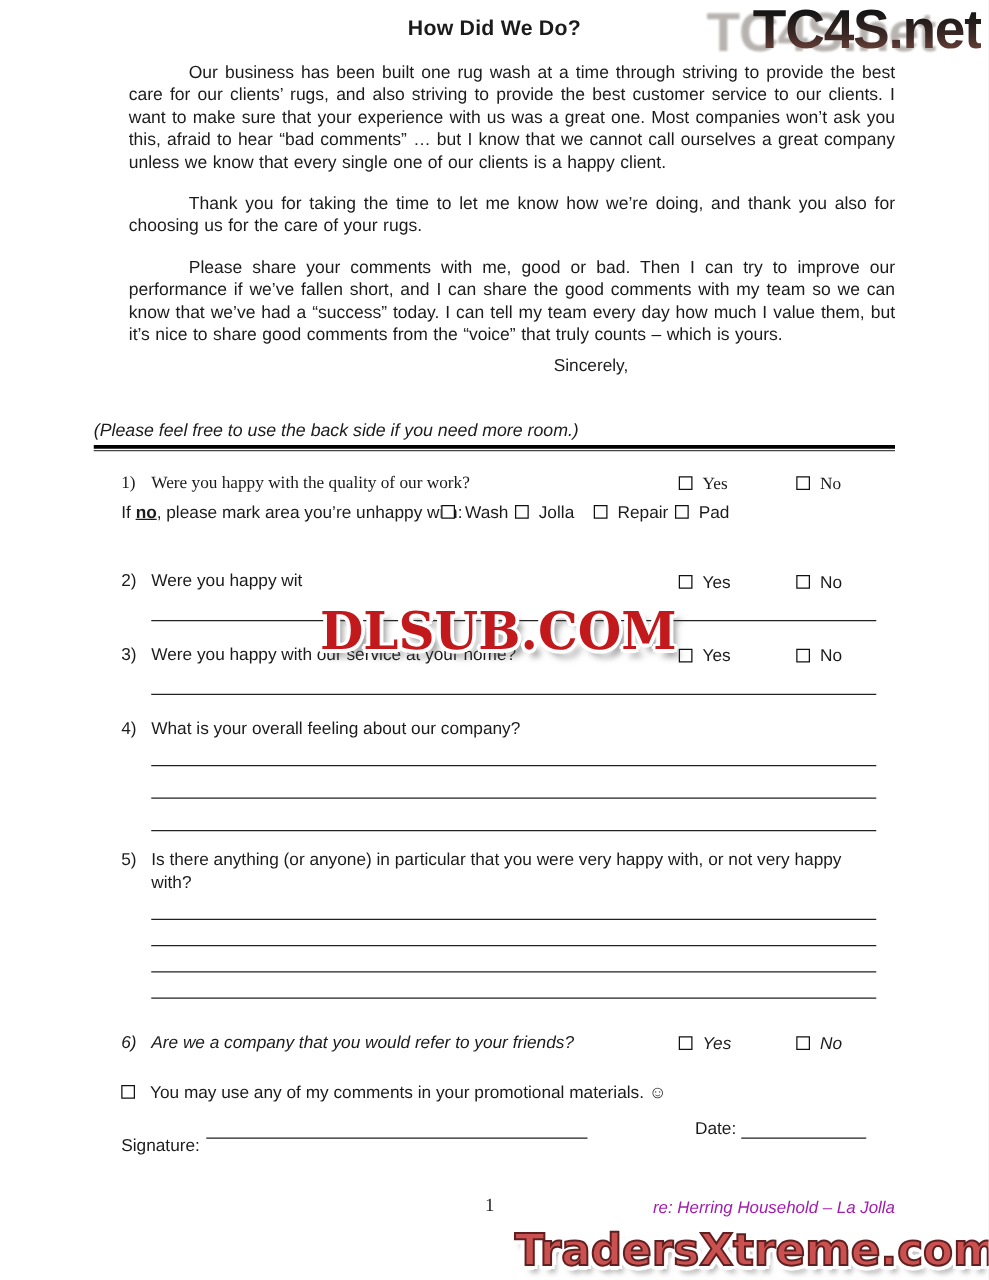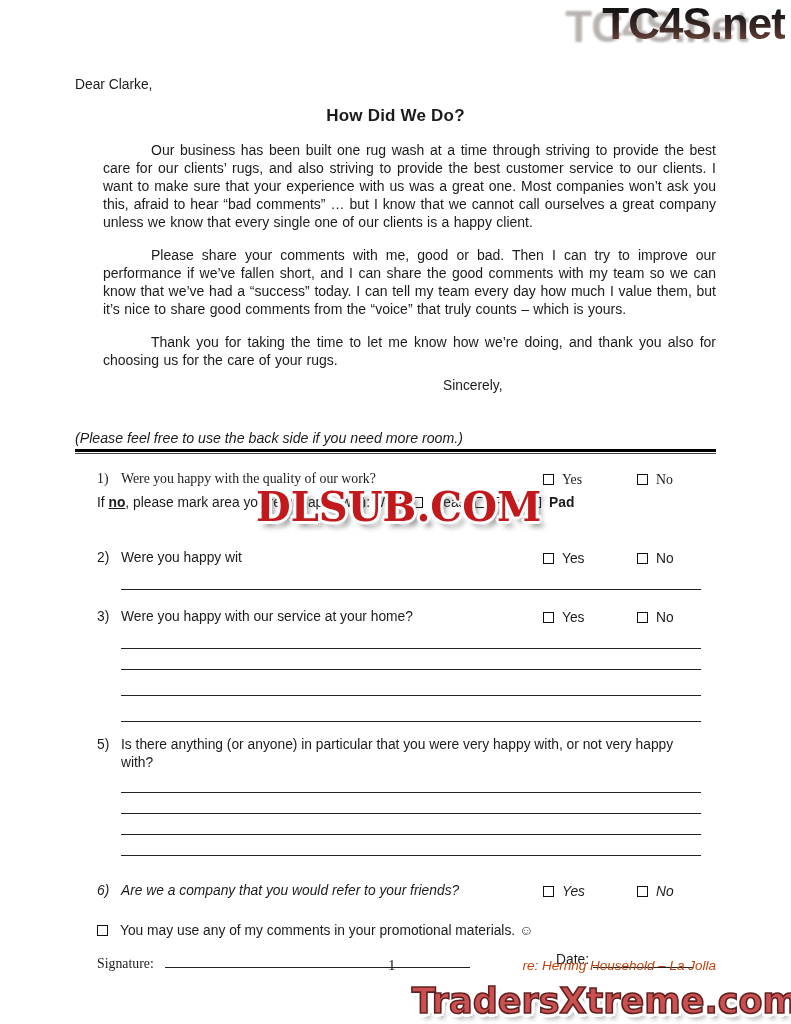--- a/index.html
+++ b/index.html
@@ -49,46 +49,46 @@
   .opt-yes { left:468px; }
   .opt-no  { left:562px; }
   .cb {
     display:inline-block; width:11px; height:11px;
     border:1.6px solid #111; background:#fff;
     vertical-align:-1px; margin-right:8px;
   }
   .sub { position:relative; margin-top:7px; padding-left:22px; font-size:13.8px; line-height:17px; }
   .bold-u { font-weight:bold; text-decoration:underline; }
   .sub .opt { top:0; }
-  .opt-wash { left:278px; } .opt-fringe { left:337px; } .opt-repair { left:400px; } .opt-pad { left:455px;font-weight:bold; }
+  .opt-wash { left:278px; } .opt-fringe { left:337px; } .opt-repair { left:400px; } .opt-pad { left:465px; }
 
   .ans-line { margin-left:46px; width:580px; border-bottom:1.4px solid #222; }
   .h24 { height:24px; } .h26 { height:26px; } .h21 { height:21px; }
 
   .mt22 { margin-top:38px; } .mt18 { margin-top:18px; } .mt16 { margin-top:16px;font-family:Liberation Serif, serif; }
   .mt26 { margin-top:26px;font-style:italic; } .mt14 { margin-top:14px; }
 
   .promo { margin-top:23px; padding-left:22px; font-size:13.8px; }
   .promo .cb { margin-right:12px; }
   .smiley { font-size:14px; }
 
   .sigrow { position:relative; margin-top:14px; height:20px; font-size:13.8px; }
-  .sig-label { position:absolute; left:22px; top:4px;font-family:Liberation Serif, serif; }
+  .sig-label { position:absolute; left:22px; top:14px; }
   .sig-line { position:absolute; left:90px; top:0; width:305px; height:16px; border-bottom:1.4px solid #222; }
   .date-label { position:absolute; left:481px; top:0;text-align:right; }
   .date-line { position:absolute; left:518px; top:0; width:100px; height:16px; border-bottom:1.4px solid #222; }
 
   
   .page-num {
     position:absolute; left:388px; top:957px;
     font-family:"Liberation Serif", serif; font-size:15px; color:#222;
   }
   .footer-ref {
     position:absolute; right:75px; top:958px;
-    font-style:italic; font-size:13.5px; color:#c2410c;
+    font-style:italic; font-size:13.5px; color:#a21caf;
   }
 
   
   .wm-tc4s {
     position:absolute; top:0px; right:6px;
     font-family:"Liberation Sans", sans-serif;
     font-weight:bold; font-size:44px; letter-spacing:-1px;
     line-height:48px;
   }
   .wm-tc4s .shadow {
@@ -130,61 +130,63 @@
 
 <div class="page">
 
   <div class="wm-tc4s">
     <span class="shadow">TC4S.net</span>
     <span class="face">TC4S.net</span>
   </div>
 
   <div class="content">
 
-    <div class="salutation">Dear Clarke,</div>
 
     <div class="title">How Did We Do?</div>
 
     <p class="para">Our business has been built one rug wash at a time through striving to provide the best care for our clients’ rugs, and also striving to provide the best customer service to our clients.  I want to make sure that your experience with us was a great one.  Most companies won’t ask you this, afraid to hear “bad comments” … but I know that we cannot call ourselves a great company unless we know that every single one of our clients is a happy client.</p>
+    <p class="para">Thank you for taking the time to let me know how we’re doing, and thank you also for choosing us for the care of your rugs.</p>
     <p class="para">Please share your comments with me, good or bad.  Then I can try to improve our performance if we’ve fallen short, and I can share the good comments with my team so we can know that we’ve had a “success” today.  I can tell my team every day how much I value them, but it’s nice to share good comments from the “voice” that truly counts – which is yours.</p>
-    <p class="para">Thank you for taking the time to let me know how we’re doing, and thank you also for choosing us for the care of your rugs.</p>
 
     <div class="closing">Sincerely,</div>
 
     <div class="note">(Please feel free to use the back side if you need more room.)</div>
     <div class="rule"></div>
 
     <div class="qrow mt16">
       <span class="qnum">1)</span><span class="qtext">Were you happy with the quality of our work?</span>
       <span class="opt opt-yes"><span class="cb"></span><span>Yes</span></span>
       <span class="opt opt-no"><span class="cb"></span><span>No</span></span>
     </div>
 
     <div class="sub">
       <span>If </span><span class="bold-u">no</span><span>, please mark area you’re unhappy with:</span>
       <span class="opt opt-wash"><span class="cb"></span><span>Wash</span></span>
-      <span class="opt opt-fringe"><span class="cb"></span><span>Please</span></span>
+      <span class="opt opt-fringe"><span class="cb"></span><span>Jolla</span></span>
       <span class="opt opt-repair"><span class="cb"></span><span>Repair</span></span>
       <span class="opt opt-pad"><span class="cb"></span><span>Pad</span></span>
     </div>
 
     <div class="qrow mt22">
       <span class="qnum">2)</span><span class="qtext">Were you happy wit</span>
       <span class="opt opt-yes"><span class="cb"></span><span>Yes</span></span>
       <span class="opt opt-no"><span class="cb"></span><span>No</span></span>
     </div>
     <div class="ans-line h24"></div>
 
     <div class="qrow mt18">
       <span class="qnum">3)</span><span class="qtext">Were you happy with our service at your home?</span>
       <span class="opt opt-yes"><span class="cb"></span><span>Yes</span></span>
       <span class="opt opt-no"><span class="cb"></span><span>No</span></span>
     </div>
     <div class="ans-line h24"></div>
 
+    <div class="qrow mt18">
+      <span class="qnum">4)</span><span class="qtext wide">What is your overall feeling about our company?</span>
+    </div>
     <div class="ans-line h21"></div>
     <div class="ans-line h26"></div>
     <div class="ans-line h26"></div>
 
     <div class="qrow mt14">
       <span class="qnum">5)</span><span class="qtext wide">Is there anything (or anyone) in particular that you were very happy with, or not very happy with?</span>
     </div>
     <div class="ans-line h21"></div>
     <div class="ans-line h21"></div>
     <div class="ans-line h21"></div>

